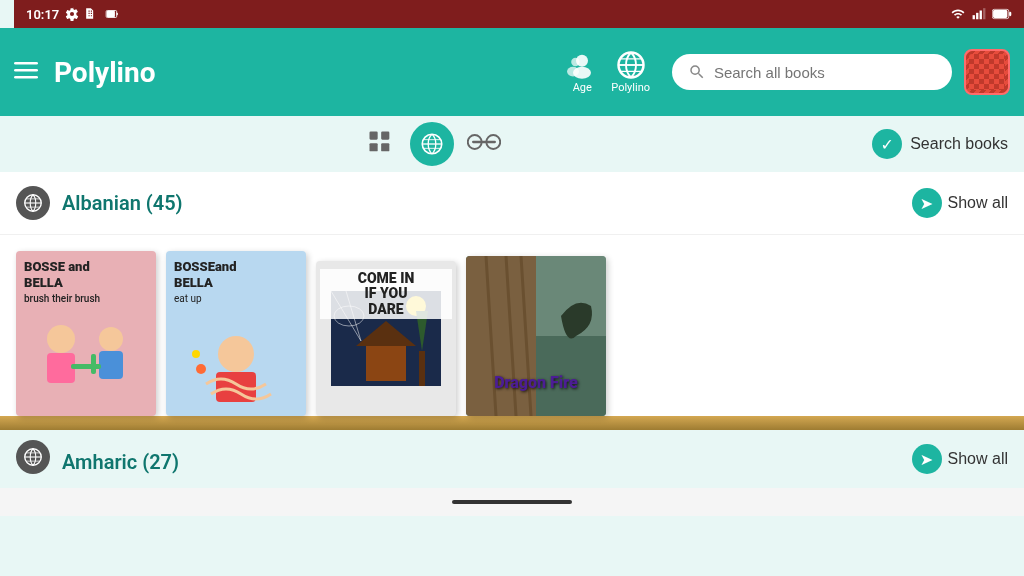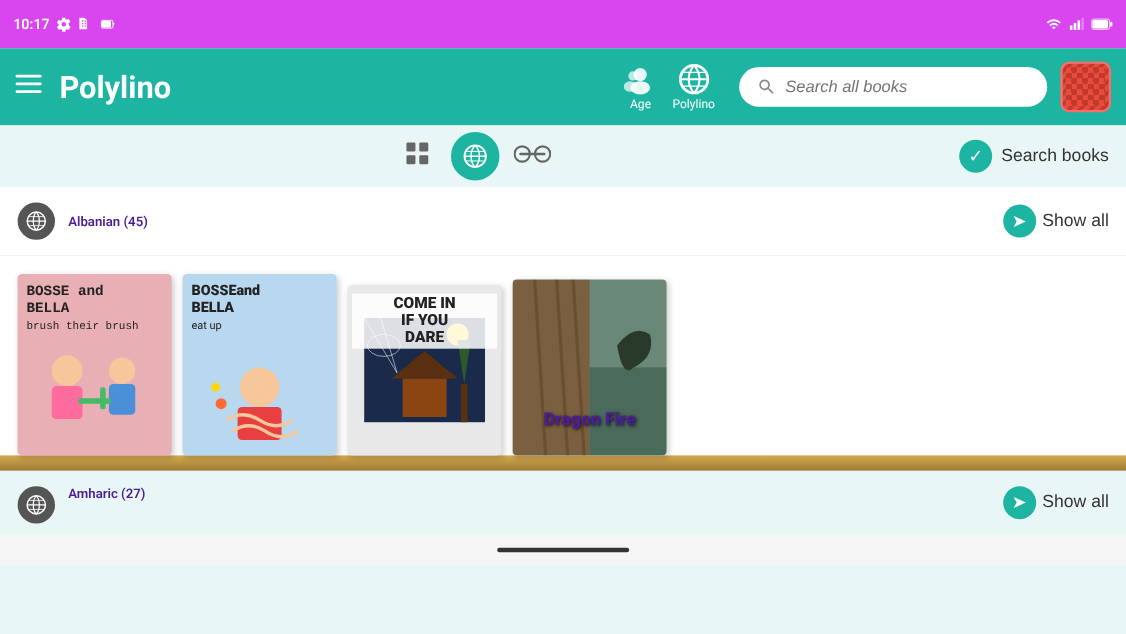--- a/index.html
+++ b/index.html
@@ -6,40 +6,41 @@
     body {
       width: 1024px;
       height: 576px;
       overflow: hidden;
       font-family: 'Roboto', Arial, sans-serif;
       background: #e8f7f5;
     }
 
     
     .status-bar {
-      background: #d946ef;
+      background: #7f1d1d;
       color: white;
       display: flex;
       align-items: center;
       justify-content: space-between;
       padding: 0 12px;
-      height: 44px;
+      height: 28px;
       font-size: 13px;
       font-weight: 600;
+      margin-left: 14px;
     }
     .status-left { display: flex; align-items: center; gap: 6px; }
     .status-right { display: flex; align-items: center; gap: 6px; }
 
     
     .header {
       background: #1db5a1;
       display: flex;
       align-items: center;
       padding: 0 14px;
-      height: 70px;
+      height: 88px;
       gap: 12px;
     }
     .menu-icon {
       color: white;
       font-size: 22px;
       cursor: pointer;
       margin-right: 4px;
     }
     .logo-text {
       color: white;
@@ -75,21 +76,20 @@
       gap: 8px;
     }
     .search-bar svg { width: 20px; height: 20px; color: #666; }
     .search-input {
       border: none;
       outline: none;
       font-size: 15px;
       color: #be185d;
       background: transparent;
       width: 100%;
-      font-style: italic;
     }
     .avatar-btn {
       width: 46px;
       height: 46px;
       border-radius: 8px;
       overflow: hidden;
       cursor: pointer;
       background: linear-gradient(135deg, #e74c3c 25%, #c0392b 25%, #c0392b 50%, #e74c3c 50%, #e74c3c 75%, #c0392b 75%);
       background-size: 10px 10px;
       border: 2px solid #ff6b6b;
@@ -169,23 +169,23 @@
       height: 34px;
       background: #555;
       border-radius: 50%;
       display: flex;
       align-items: center;
       justify-content: center;
       margin-right: 12px;
       flex-shrink: 0;
     }
     .lang-title {
-      font-size: 12px;
+      font-size: 20px;
       font-weight: 600;
-      color: #4c1d95;
+      color: #0f766e;
       flex: 1;
     }
     .show-all-btn {
       display: flex;
       align-items: center;
       gap: 6px;
       background: transparent;
       border: none;
       cursor: pointer;
       font-size: 16px;
@@ -208,21 +208,21 @@
       border-radius: 4px;
       overflow: hidden;
       box-shadow: 2px 2px 6px rgba(0,0,0,0.2);
       flex-shrink: 0;
     }
 
     
     .amharic-section {
       background: #e8f7f5;
       display: flex;
-      align-items: flex-start;
+      align-items: flex-end;
       padding: 14px 16px;
       height: 58px;
     }
 
     
     .nav-bar {
       background: #f5f5f5;
       height: 28px;
       display: flex;
       align-items: center;
@@ -366,21 +366,21 @@
       <div class="arrow-circle">➤</div>
       <span>Show all</span>
     </button>
   </div>
 
   <div style="background:white; padding: 16px 16px 0 16px;">
     <div style="display:flex; align-items:flex-end; gap:10px;">
 
 
       <div class="book-card" style="width:140px; height:165px; background:#e8b0b5; position:relative; display:flex; flex-direction:column; padding:8px;">
-        <div style="font-size:13px;font-weight:900;color:#222;line-height:1.2;margin-bottom:4px;font-family:Liberation Mono, monospace;">BOSSE and<br>BELLA<br><span style="font-size:10px;font-weight:500;">brush their brush</span></div>
+        <div style="font-size:13px;font-weight:900;color:#222;line-height:1.2;margin-bottom:4px;">BOSSE and<br>BELLA<br><span style="font-size:10px;font-weight:500;">brush their brush</span></div>
         <div style="flex:1;display:flex;align-items:center;justify-content:center;">
           <svg width="110" height="90" viewBox="0 0 110 90">
 
             <circle cx="30" cy="25" r="14" fill="#f5c79a"></circle>
             <rect x="16" y="39" width="28" height="30" rx="4" fill="#ff6b9d"></rect>
             <circle cx="80" cy="25" r="12" fill="#f5c79a"></circle>
             <rect x="68" y="37" width="24" height="28" rx="4" fill="#4a90d9"></rect>
 
             <rect x="40" y="50" width="30" height="5" rx="2" fill="#44bb66"></rect>
             <rect x="60" y="40" width="5" height="20" rx="2" fill="#44bb66"></rect>

